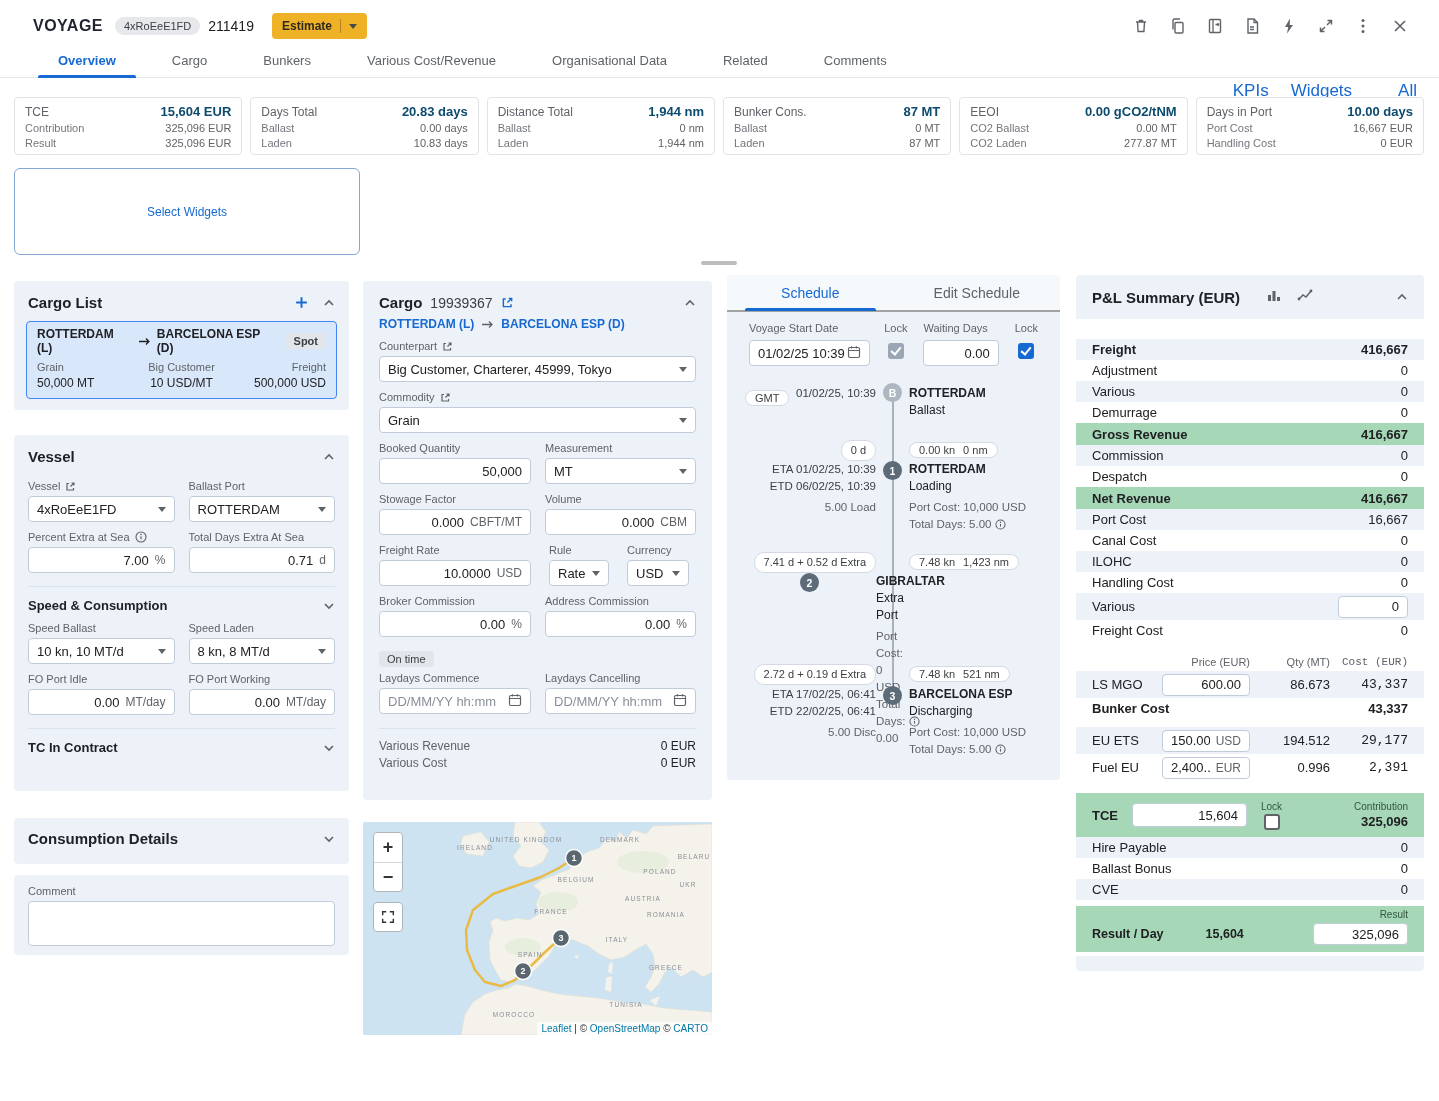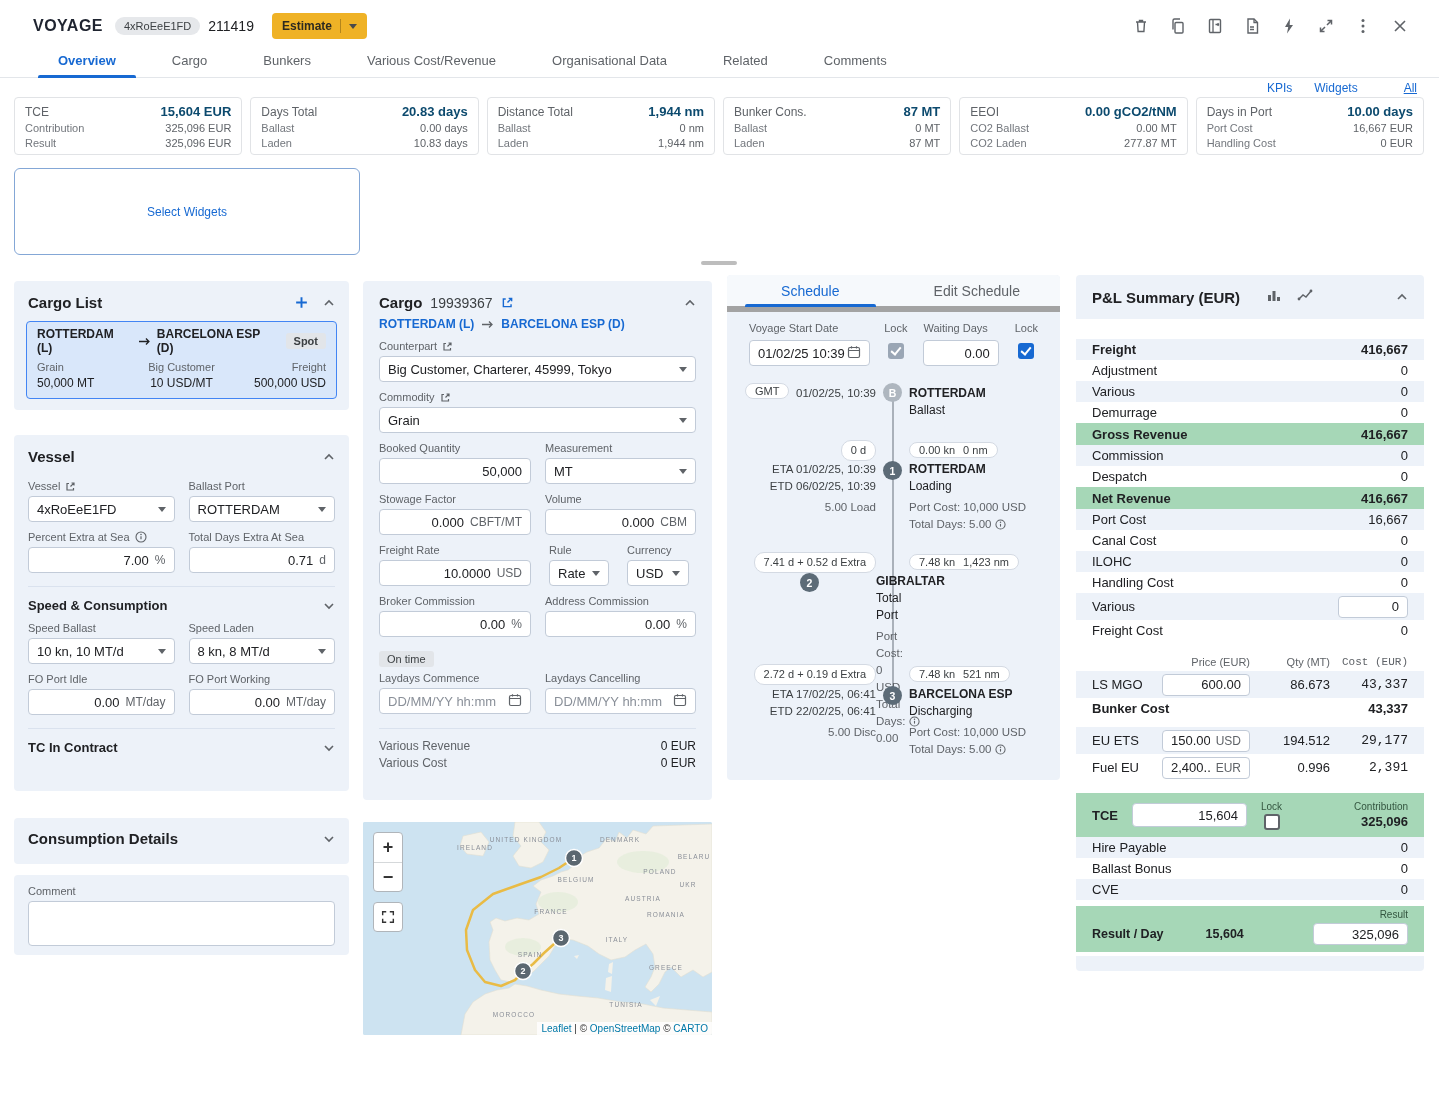--- a/index.html
+++ b/index.html
@@ -16,21 +16,21 @@
   .caret-down { width:0; height:0; border-left:4px solid transparent; border-right:4px solid transparent; border-top:5px solid #4a4a4a; display:inline-block; }
   .toolbar { margin-left:auto; display:flex; align-items:center; gap:15px; }
   .tb-icon { width:22px; height:22px; display:flex; align-items:center; justify-content:center; cursor:pointer; }
 
   
   .tabbar { position:absolute; left:0; top:50px; width:1439px; height:28px; display:flex; align-items:flex-end; padding-left:30px; border-bottom:1px solid #e3e6ea; background:#fff; }
   .tab { padding:0 28px 9px; font-size:13px; color:#5f6368; cursor:pointer; position:relative; white-space:nowrap; }
   .tab.active { color:#1769d2; font-weight:bold; }
   .tab.active::after { content:""; position:absolute; left:8px; right:8px; bottom:-1px; height:3px; background:#1769d2; border-radius:2px 2px 0 0; }
 
-  .filters { position:absolute; right:22px; top:81px; display:flex; gap:22px; font-size:12px; }
+  .filters { position:absolute; right:22px; top:81px; display:flex; gap:22px; font-size:17px; }
   .filters span { color:#1769d2; cursor:pointer; }
   .filters .active { text-decoration:underline;margin-left:24px; }
 
   
   .kpi-row { position:absolute; left:14px; top:97px; width:1410px; display:flex; gap:8px; }
   .kpi-card { flex:1; height:58px; background:#fff; border:1px solid #e1e3e6; border-radius:4px; padding:5px 10px 4px; }
   .kpi-top { display:flex; justify-content:space-between; align-items:baseline; line-height:17px; }
   .kpi-title { font-size:12px; color:#5f6368; }
   .kpi-value { font-size:13px; font-weight:bold; color:#0c4a6e; }
   .kpi-sub { display:flex; justify-content:space-between; font-size:11px; color:#73777d; line-height:15px; }
@@ -86,21 +86,21 @@
   .map-zoom { position:absolute; left:10px; top:10px; width:30px; border:1px solid #b0b5ba; border-radius:4px; overflow:hidden; background:#fff; z-index:5; }
   .map-zoom div { height:29px; display:flex; align-items:center; justify-content:center; font-size:18px; font-weight:bold; color:#333; cursor:pointer; }
   .map-zoom div + div { border-top:1px solid #d5d8da; }
   .map-fs { position:absolute; left:10px; top:80px; width:30px; height:30px; background:#fff; border:1px solid #b0b5ba; border-radius:4px; display:flex; align-items:center; justify-content:center; cursor:pointer; z-index:5; }
   .map-attr { position:absolute; right:0; bottom:0; background:rgba(255,255,255,.78); font-size:10px; padding:1px 4px; color:#333; z-index:5; }
   .map-attr a { color:#0078a8; text-decoration:none; cursor:pointer; }
   .mlabel { fill:#8a8f98; font-size:6.5px; letter-spacing:1.1px; }
 
   
   .sched-panel { left:727px; top:275px; width:333px; height:505px; overflow:hidden; }
-  .sched-tabs { display:flex; height:37px; background:#f6f9fc; border-bottom:6px solid #a3a3a3; border-radius:4px 4px 0 0; }
+  .sched-tabs { display:flex; height:37px; background:#f6f9fc; border-bottom:2px solid #a3a3a3; border-radius:4px 4px 0 0; }
   .sched-tab { flex:1; display:flex; align-items:center; justify-content:center; font-size:14px; color:#5f6368; cursor:pointer; position:relative; }
   .sched-tab.active { color:#1769d2; }
   .sched-tab.active::after { content:""; position:absolute; left:18px; right:18px; bottom:-1px; height:3px; background:#1769d2; border-radius:2px 2px 0 0; }
   .sched-controls { display:flex; padding:10px 22px 0; }
   .sc-col { display:flex; flex-direction:column; }
   .sc-lab { font-size:11px; color:#5f6368; height:16px; }
   .cb { width:16px; height:16px; border-radius:3px; position:relative; margin-top:5px; cursor:pointer; }
   .cb.checked::after { content:""; position:absolute; left:5px; top:1.5px; width:4px; height:8px; border-right:2px solid #fff; border-bottom:2px solid #fff; transform:rotate(40deg); }
   .cb.gray { background:#9aa6b5; }
   .cb.blue { background:#1769d2; }
@@ -110,21 +110,21 @@
   .tl-block { position:absolute; left:0; right:0; display:grid; grid-template-columns:133px 33px 1fr; }
   .tl-left { text-align:right; font-size:11.5px; color:#3c4043; line-height:17px; }
   .tl-left .muted { color:#5f6368; margin-top:4px; display:block; }
   .node { width:19px; height:19px; border-radius:50%; background:#5c6b77; color:#fff; font-size:10.5px; font-weight:bold; display:flex; align-items:center; justify-content:center; margin:0 auto; }
   .node.b { background:#aeb6bf; }
   .tl-right { font-size:12px; line-height:17px; padding-left:0; }
   .tl-right .port { font-weight:bold; color:#202124; }
   .tl-right .meta { font-size:11.5px; color:#5f6368; display:flex; align-items:center; gap:4px; }
   .tl-right .meta.first { margin-top:4px; }
   .pillchip { display:inline-flex; align-items:center; gap:8px; background:#fff; border:1px solid #d4dae3; border-radius:10px; font-size:11px; color:#3c4043; padding:1px 9px; white-space:nowrap; }
-  .gmt-chip { position:absolute; left:2px; top:0; }
+  .gmt-chip { position:absolute; left:2px; top:7px; }
 
   
   .pnl-panel { position:absolute; left:1076px; top:275px; width:348px; background:transparent; }
   .pnl-head { height:44px; background:#edf2f9; border-radius:4px 4px 0 0; display:flex; align-items:center; padding:0 16px; }
   .pnl-head .title { font-size:15px; font-weight:bold; }
   .pnl-head .icons { display:flex; gap:15px; margin-left:26px; }
   .prow { height:21px; display:flex; align-items:center; padding:0 16px; font-size:13px; color:#202124; }
   .prow .v { margin-left:auto; }
   .bgb { background:#edf2f9; } .bgw { background:#fff; }
   .bold { font-weight:bold; }
@@ -756,21 +756,21 @@
     </div>
 
     <div class="tl-block" style="top:190px;">
       <div>
           <div class="node">
             <span>2</span>
           </div>
         </div>
       <div class="tl-right">
         <div class="port">GIBRALTAR</div>
-        <div>Total Port</div>
+        <div>Extra Port</div>
         <div class="meta first">Port Cost: 0 USD</div>
         <div class="meta">
             <span>Total Days: 0.00</span>
             <span class="infoico">
               <svg width="11" height="11" viewBox="0 0 12 12">
                 <circle cx="6" cy="6" r="5" stroke="#5f6368" stroke-width="1.1" fill="none"></circle>
                 <path d="M6 5.3v3" stroke="#5f6368" stroke-width="1.2"></path>
                 <circle cx="6" cy="3.5" r=".8" fill="#5f6368"></circle>
               </svg>
             </span>

